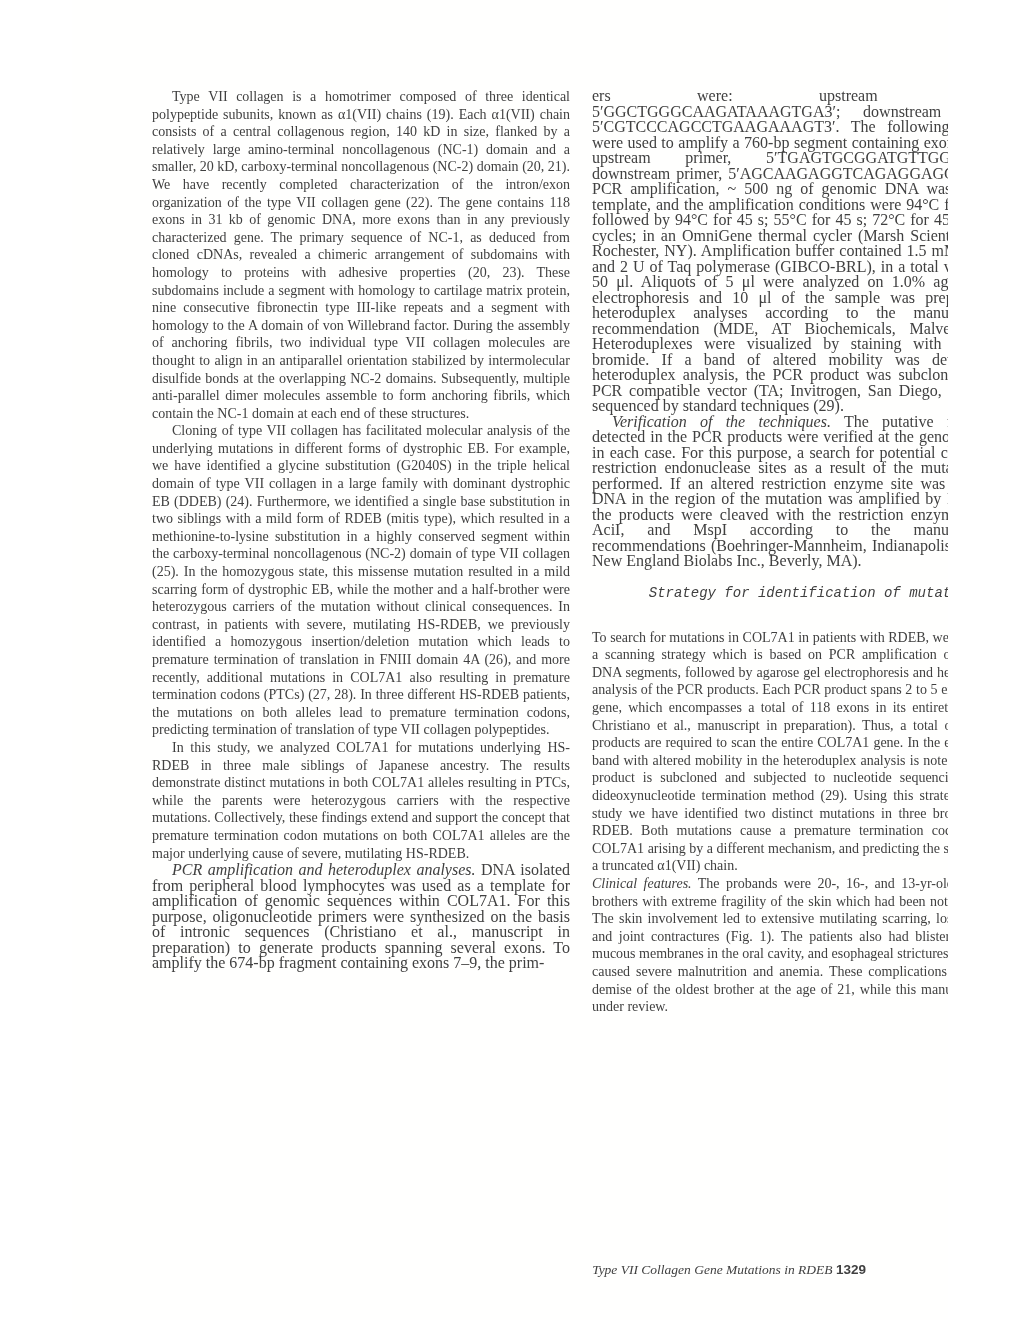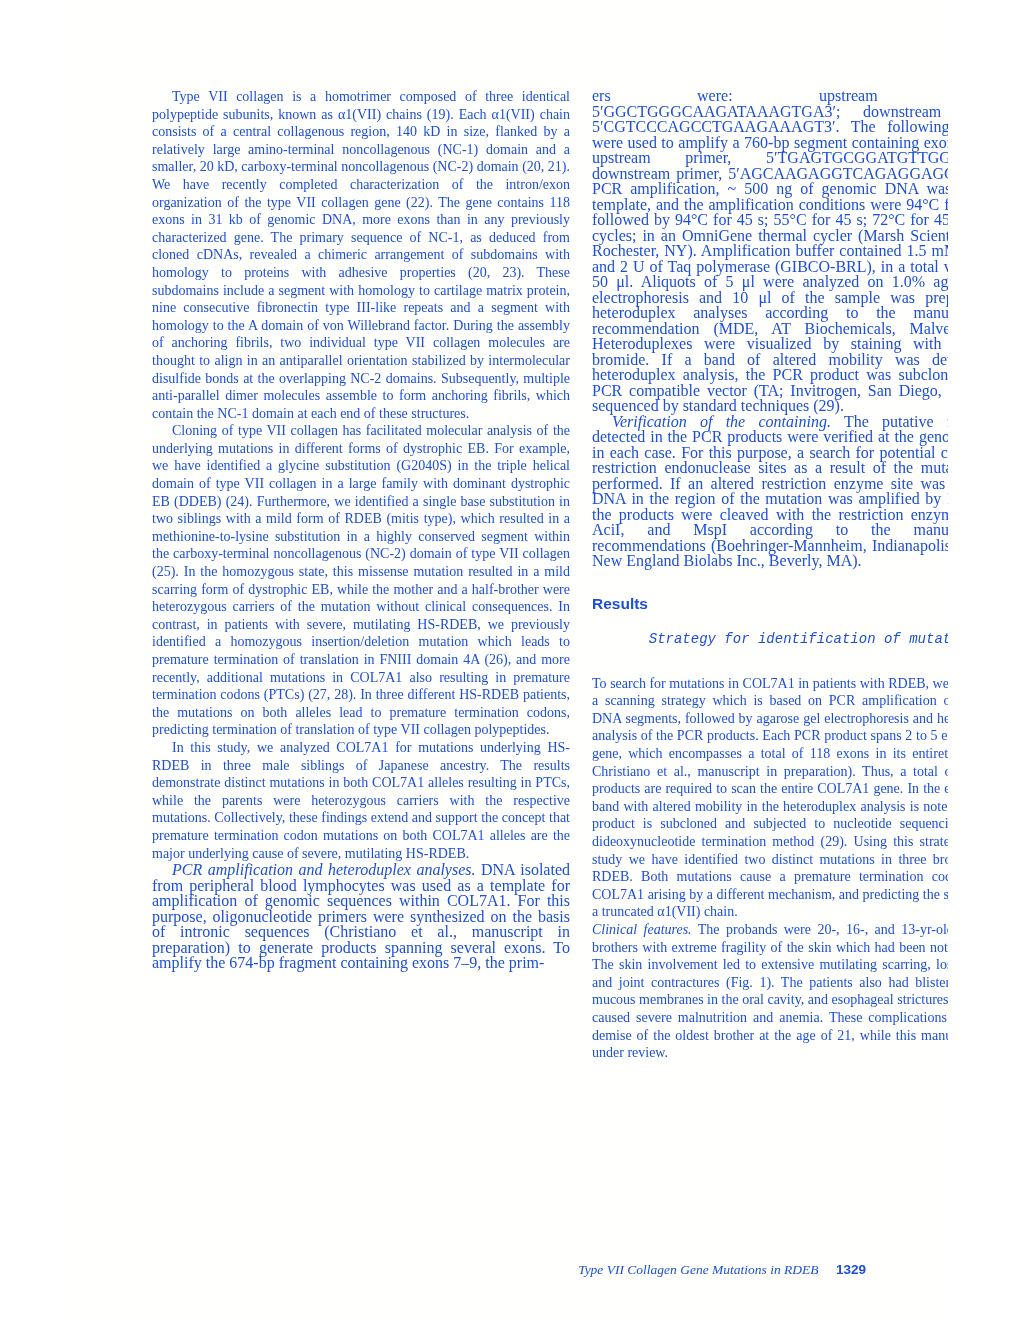--- a/index.html
+++ b/index.html
@@ -4,21 +4,21 @@
 <style>
   * { margin: 0; padding: 0; box-sizing: border-box; }
   html, body { background: #ffffff; }
   .page {
     position: relative;
     width: 876px;
     height: 1320px;
     margin: 0 auto;
     background: #fffffe;
     font-family: "Liberation Serif", serif;
-    color: #1d4ed8;
+    color: #404040;
     overflow: hidden;
   }
   .columns {
     position: absolute;
     top: 88px;
     left: 80px;
     width: 858px;
     display: flex;
     gap: 22px;
   }
@@ -62,21 +62,20 @@
     top: 1262px;
     right: 82px;
     font-size: 13.5px;
     text-align: right;
     white-space: nowrap;
   }
   .footer .running-title { font-style: italic; }
   .footer .page-number {
     font-family: "Liberation Sans", sans-serif;
     font-weight: bold;
-    margin-left: 14px;
     font-size: 13.5px;
   }
 </style>
 </head>
 <body>
 
 <div class="page">
   <div class="columns">
 
     <div class="col">
@@ -88,25 +87,24 @@
       <p class="small indent">
         <span class="lead-italic">PCR amplification and heteroduplex analyses.</span>
         <span>DNA isolated from peripheral blood lymphocytes was used as a template for amplification of genomic sequences within COL7A1. For this purpose, oligonucleotide primers were synthesized on the basis of intronic sequences (Christiano et al., manuscript in preparation) to generate products spanning several exons. To amplify the 674-bp fragment containing exons 7–9, the prim-</span>
       </p>
     </div>
 
     <div class="col">
       <p class="small">ers were: upstream primer, 5′GGCTGGGCAAGATAAAGTGA3′; downstream primer, 5′CGTCCCAGCCTGAAGAAAGT3′. The following primers were used to amplify a 760-bp segment containing exons 69–71: upstream primer, 5′TGAGTGCGGATGTTGGGTAG3′; downstream primer, 5′AGCAAGAGGTCAGAGGAGCG3′. For PCR amplification, ~ 500 ng of genomic DNA was used as template, and the amplification conditions were 94°C for 7 min; followed by 94°C for 45 s; 55°C for 45 s; 72°C for 45 s, for 40 cycles; in an OmniGene thermal cycler (Marsh Scientific, Inc., Rochester, NY). Amplification buffer contained 1.5 mM MgCl₂, and 2 U of Taq polymerase (GIBCO-BRL), in a total volume of 50 μl. Aliquots of 5 μl were analyzed on 1.0% agarose gel electrophoresis and 10 μl of the sample was prepared for heteroduplex analyses according to the manufacturer’s recommendation (MDE, AT Biochemicals, Malvern, PA). Heteroduplexes were visualized by staining with ethidium bromide. If a band of altered mobility was detected in heteroduplex analysis, the PCR product was subcloned into a PCR compatible vector (TA; Invitrogen, San Diego, CA), and sequenced by standard techniques (29).</p>
 
       <p class="small indent">
-        <span class="lead-italic">Verification of the containing.</span>
+        <span class="lead-italic">Verification of the techniques.</span>
         <span>The putative mutations detected in the PCR products were verified at the genomic level in each case. For this purpose, a search for potential changes in restriction endonuclease sites as a result of the mutation was performed. If an altered restriction enzyme site was detected, DNA in the region of the mutation was amplified by PCR, and the products were cleaved with the restriction enzymes DdeI, AciI, and MspI according to the manufacturer’s recommendations (Boehringer-Mannheim, Indianapolis, IN; and New England Biolabs Inc., Beverly, MA).</span>
       </p>
 
-      <h2 class="section-heading results-heading">Results</h2>
 
       <h3 class="subheading">Strategy for identification of mutations in COL7A1</h3>
       <p class="body">To search for mutations in COL7A1 in patients with RDEB, we developed a scanning strategy which is based on PCR amplification of genomic DNA segments, followed by agarose gel electrophoresis and heteroduplex analysis of the PCR products. Each PCR product spans 2 to 5 exons of the gene, which encompasses a total of 118 exons in its entirety (22, and Christiano et al., manuscript in preparation). Thus, a total of 50 PCR products are required to scan the entire COL7A1 gene. In the event that a band with altered mobility in the heteroduplex analysis is noted, the PCR product is subcloned and subjected to nucleotide sequencing by the dideoxynucleotide termination method (29). Using this strategy, in this study we have identified two distinct mutations in three brothers with RDEB. Both mutations cause a premature termination codon within COL7A1 arising by a different mechanism, and predicting the synthesis of a truncated α1(VII) chain.</p>
 
 
       <p class="body">
         <span class="lead-italic">Clinical features.</span>
         <span>The probands were 20-, 16-, and 13-yr-old Japanese brothers with extreme fragility of the skin which had been noted at birth. The skin involvement led to extensive mutilating scarring, loss of nails, and joint contractures (Fig. 1). The patients also had blistering of the mucous membranes in the oral cavity, and esophageal strictures which had caused severe malnutrition and anemia. These complications led to the demise of the oldest brother at the age of 21, while this manuscript was under review.</span>
       </p>
 

